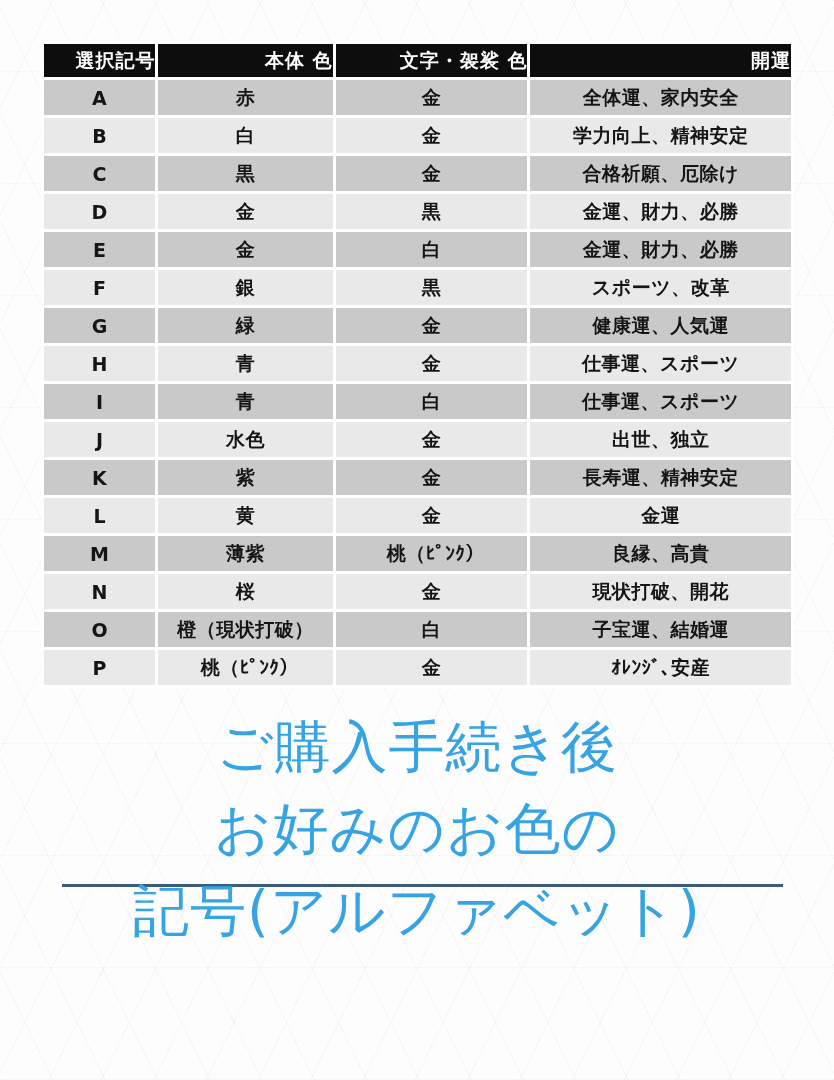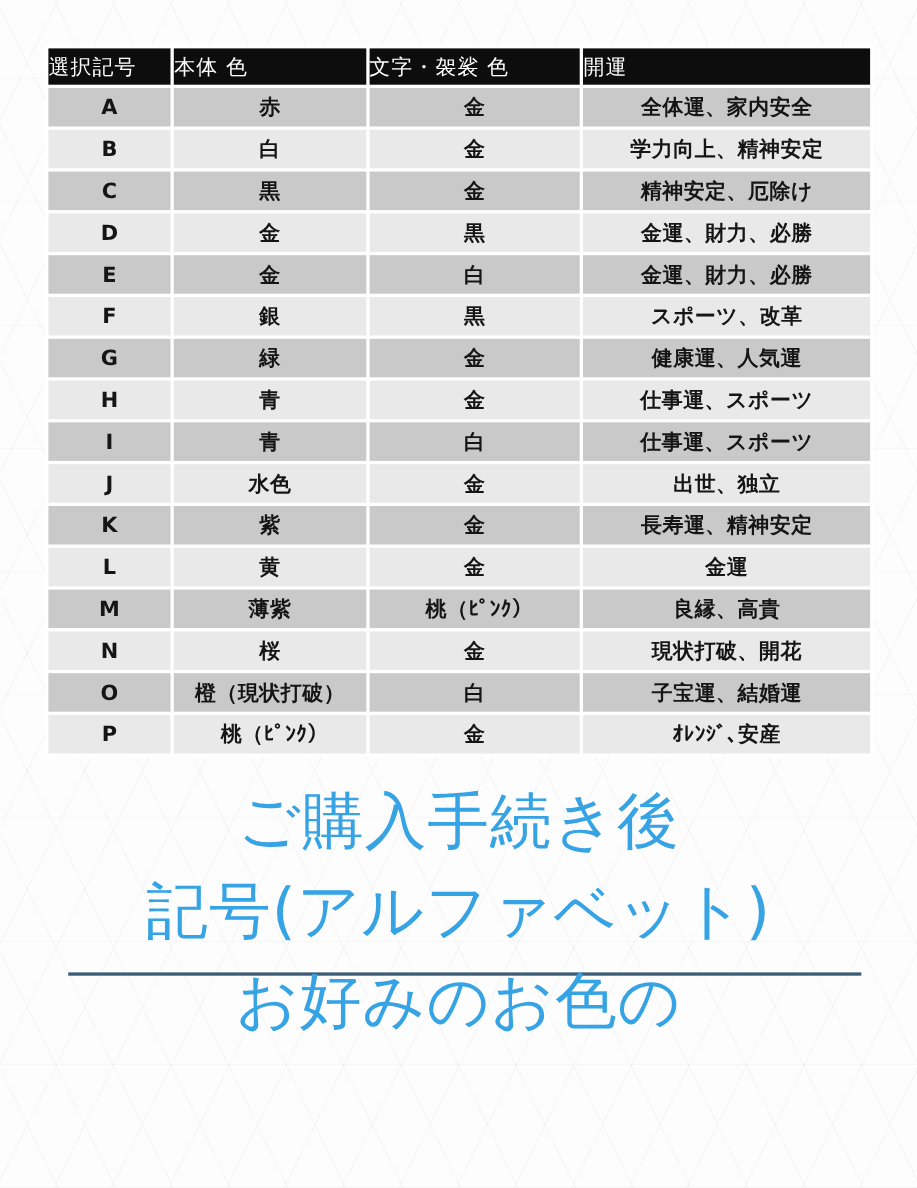--- a/index.html
+++ b/index.html
@@ -27,23 +27,23 @@
     width: 753px;
     border-collapse: separate;
     border-spacing: 3px;
     background: #ffffff;
     table-layout: fixed;
   }
   .color-table th {
     background: var(--header_bg, #0d0d0d);
     color: var(--header_text, #ffffff);
     font-size: 19px;
-    font-weight: normal;
+    font-weight: bold;
     height: 33px;
-    text-align: left;
+    text-align: right;
     letter-spacing: 1px;
     padding: 0;
   }
   .color-table td {
     font-size: 19px;
     font-weight: bold;
     color: var(--cell_text, #151515);
     text-align: center;
     height: 35px;
     padding: 0;
@@ -106,21 +106,21 @@
       <tr>
         <td>B</td>
         <td>白</td>
         <td>金</td>
         <td>学力向上、精神安定</td>
       </tr>
       <tr>
         <td>C</td>
         <td>黒</td>
         <td>金</td>
-        <td>精神安定、厄除け</td>
+        <td>合格祈願、厄除け</td>
       </tr>
       <tr>
         <td>D</td>
         <td>金</td>
         <td>黒</td>
         <td>金運、財力、必勝</td>
       </tr>
       <tr>
         <td>E</td>
         <td>金</td>
@@ -193,17 +193,17 @@
         <td>金</td>
         <td>ｵﾚﾝｼﾞ、安産</td>
       </tr>
     </tbody>
   </table>
 
   <div class="divider"></div>
 
   <div class="notice">
     <div class="notice-line">ご購入手続き後</div>
+    <div class="notice-line">お好みのお色の</div>
     <div class="notice-line">記号(アルファベット)</div>
-    <div class="notice-line">お好みのお色の</div>
   </div>
 
 </div>
 
 </body></html>

